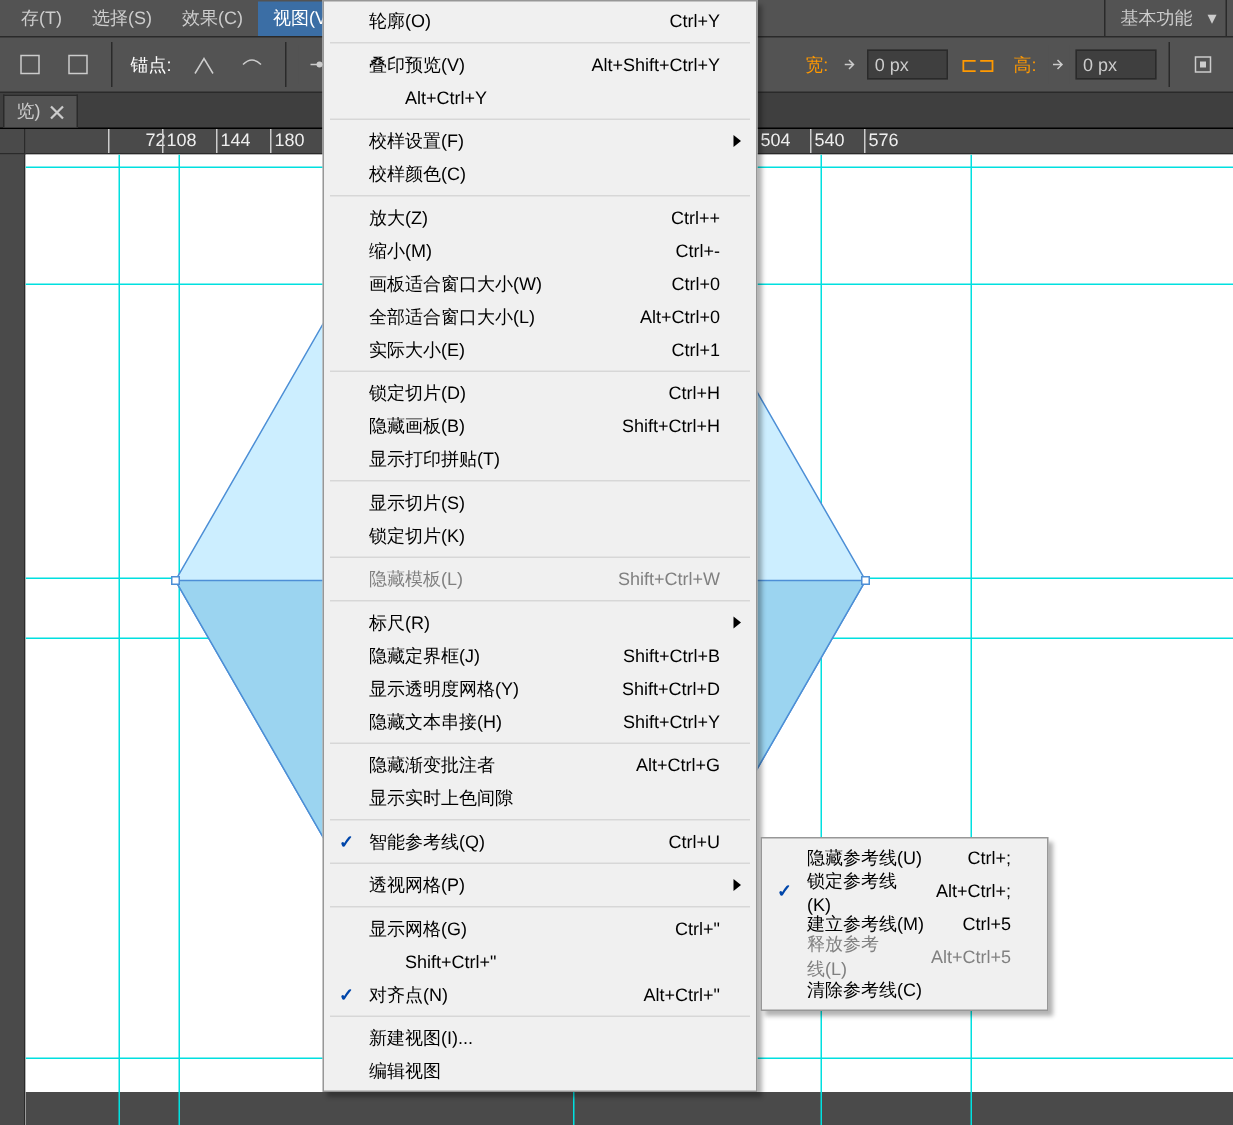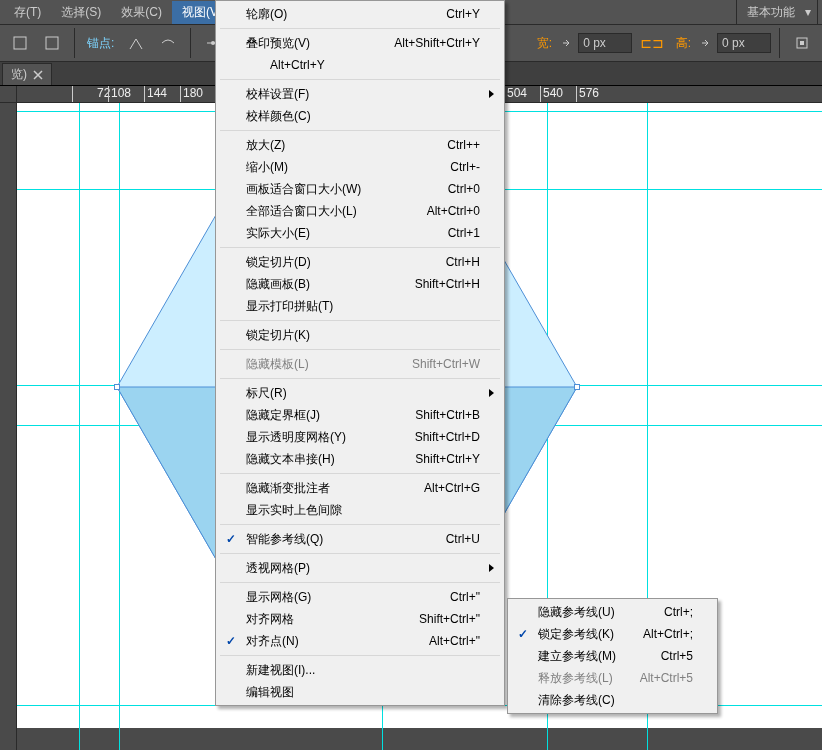--- a/index.html
+++ b/index.html
@@ -6,21 +6,21 @@
 body { background: #535353; width: 822px; height: 750px; overflow: hidden; position: relative; }
 .menubar { height: 24px; background: #535353; display: flex; align-items: center; padding: 0 4px; color: #ccc; }
 .menubar-item { padding: 3px 10px; cursor: default; }
 .menubar-item.active { background: #3b6ea5; color: #fff; }
 .menubar-spacer { flex: 1; }
 .menubar-label { padding: 3px 10px; }
 .toolbar { height: 38px; background: #535353; border-top: 1px solid #2a2a2a; border-bottom: 1px solid #2a2a2a; display: flex; align-items: center; padding: 0 6px; gap: 4px; color: #ccc; }
 .tool-btn { width: 28px; height: 26px; background: #535353; display: flex; align-items: center; justify-content: center; }
 .tool-btn svg { fill: #ccc; }
 .tool-sep { width: 1px; height: 30px; background: #2a2a2a; margin: 0 4px; }
-.tool-label { color: #7dd3fc; padding: 0 4px; }
+.tool-label { color: #ffffff; padding: 0 4px; }
 .tool-input { width: 54px; height: 20px; background: #3f3f3f; border: 1px solid #2a2a2a; color: #ccc; padding: 0 4px; }
 .link-icon { color: #ff9900; padding: 0 4px; font-size: 14px; }
 .tool-label.orange { color: #ff9900; }
 .doc-tabs { height: 24px; background: #3f3f3f; display: flex; align-items: flex-end; border-bottom: 1px solid #000; }
 .doc-tab { height: 22px; background: #535353; color: #ccc; padding: 0 8px; display: flex; align-items: center; border: 1px solid #2a2a2a; border-bottom: none; margin-left: 2px; gap: 6px; }
 .doc-tab-close { width: 10px; height: 10px; fill: #ccc; }
 .ruler-h { height: 17px; background: #4a4a4a; border-bottom: 1px solid #2a2a2a; display: flex; color: #eee; font-size: 9px; position: relative; overflow: hidden; }
 .ruler-h .tick { position: absolute; border-left: 1px solid #ccc; height: 17px; padding-left: 2px; top: 0; }
 .canvas-area { position: absolute; top: 103px; left: 17px; right: 0; bottom: 0; background: #fff; overflow: hidden; }
 .ruler-v { position: absolute; top: 103px; left: 0; width: 17px; bottom: 0; background: #4a4a4a; border-right: 1px solid #2a2a2a; }
@@ -224,20 +224,23 @@
     </div>
     <div class="menu-item">
       <span class="menu-label">隐藏画板(B)</span>
       <span class="menu-shortcut">Shift+Ctrl+H</span>
     </div>
     <div class="menu-item">
       <span class="menu-label">显示打印拼贴(T)</span>
     </div>
     <div class="menu-sep"></div>
     <div class="menu-item">
+      <span class="menu-label">显示切片(S)</span>
+    </div>
+    <div class="menu-item">
       <span class="menu-label">锁定切片(K)</span>
     </div>
     <div class="menu-sep"></div>
     <div class="menu-item disabled">
       <span class="menu-label">隐藏模板(L)</span>
       <span class="menu-shortcut">Shift+Ctrl+W</span>
     </div>
     <div class="menu-sep"></div>
     <div class="menu-item">
       <span class="menu-label">标尺(R)</span>
@@ -273,38 +276,37 @@
     <div class="menu-item">
       <span class="menu-label">透视网格(P)</span>
       <span class="menu-arrow"></span>
     </div>
     <div class="menu-sep"></div>
     <div class="menu-item">
       <span class="menu-label">显示网格(G)</span>
       <span class="menu-shortcut">Ctrl+"</span>
     </div>
     <div class="menu-item">
-      <span class="menu-label">对齐网格</span>
       <span class="menu-shortcut">Shift+Ctrl+"</span>
     </div>
     <div class="menu-item">
       <span class="menu-check">✓</span>
       <span class="menu-label">对齐点(N)</span>
       <span class="menu-shortcut">Alt+Ctrl+"</span>
     </div>
     <div class="menu-sep"></div>
     <div class="menu-item">
       <span class="menu-label">新建视图(I)...</span>
     </div>
     <div class="menu-item">
       <span class="menu-label">编辑视图</span>
     </div>
   </div>
 
-<div class="submenu" id="guides-submenu" style="left:507px;top:558px;width:211px;margin-top:40px;">
+<div class="submenu" id="guides-submenu" style="left:507px;top:558px;width:192px;">
     <div class="menu-item">
       <span class="menu-label">隐藏参考线(U)</span>
       <span class="menu-shortcut">Ctrl+;</span>
     </div>
     <div class="menu-item">
       <span class="menu-check">✓</span>
       <span class="menu-label">锁定参考线(K)</span>
       <span class="menu-shortcut">Alt+Ctrl+;</span>
     </div>
     <div class="menu-item">

